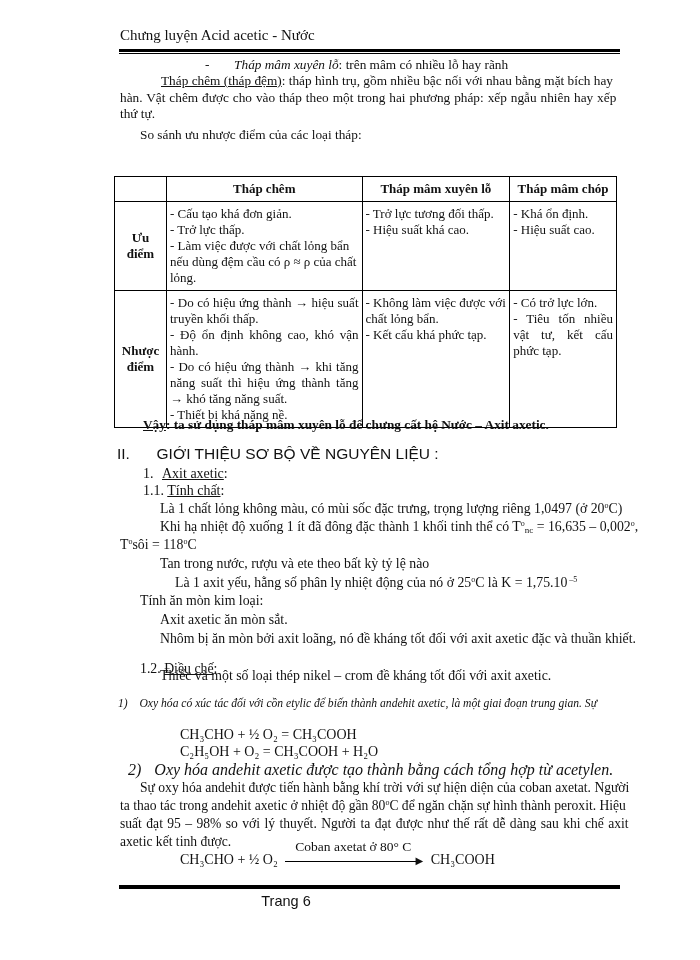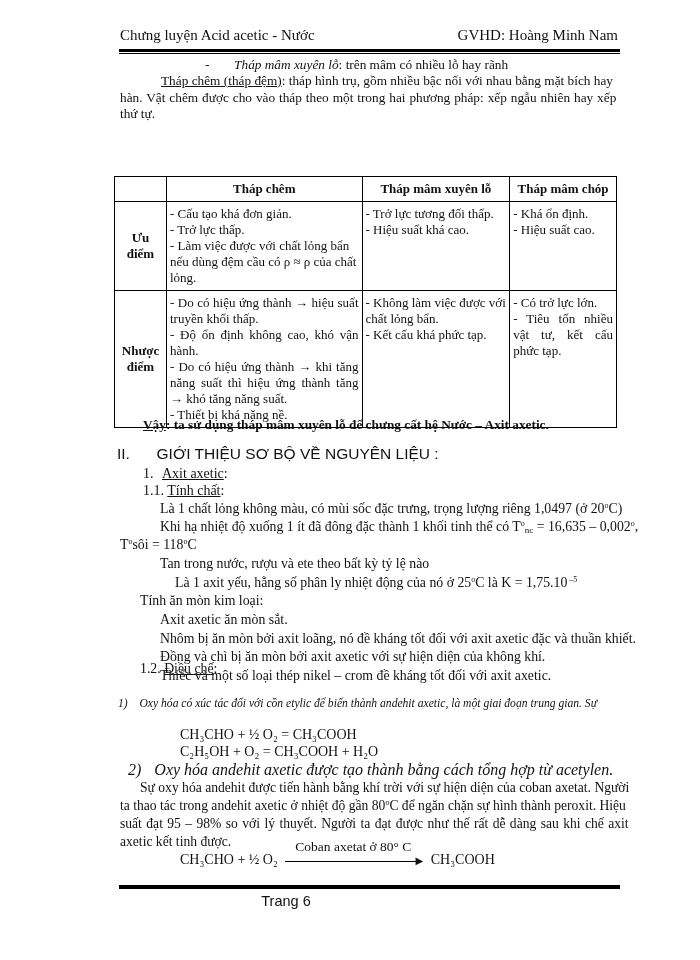--- a/index.html
+++ b/index.html
@@ -33,34 +33,34 @@
   .ftr-rule { left: 119px; top: 885px; width: 501px; height: 4px; background: #000; }
   .ftr { left: 0; width: 572px; top: 893px; text-align: center;
          font-family: "Liberation Sans", sans-serif; font-size: 14.5px; }
 </style>
 </head>
 <body>
 
 <div class="page" data-name="document-page">
 
   <div class="abs hdr-left" data-name="running-header-title">Chưng luyện Acid acetic - Nước</div>
-  <div class="abs hdr-right" data-name="running-header-instructor">GVHD: Hoàng Minh Nam</div>
   <div class="abs hdr-rule1" data-name="header-rule-thick"></div>
   <div class="abs hdr-rule2" data-name="header-rule-thin"></div>
 
   <div class="line" style="left:205px; top:57px;" data-name="bullet-sieve-tray">
     <span data-name="bullet-dash">-</span>
     <span style="display:inline-block; width:18px;"></span>
     <span class="it" data-name="bullet-term">Tháp mâm xuyên lỗ</span><span data-name="bullet-text">: trên mâm có nhiều lỗ hay rãnh</span>
   </div>
   <div class="line" style="left:161px; top:73px; width:456px;" data-name="packed-tower-para-line1">
     <span class="u" data-name="packed-tower-term">Tháp chêm (tháp đệm)</span><span data-name="packed-tower-text">: tháp hình trụ, gồm nhiều bậc nối với nhau bằng mặt bích hay</span>
   </div>
   <div class="line" style="left:120px; top:90px; word-spacing:0.6px;" data-name="packed-tower-para-line2">hàn. Vật chêm được cho vào tháp theo một trong hai phương pháp: xếp ngẫu nhiên hay xếp</div>
   <div class="line" style="left:120px; top:106px;" data-name="packed-tower-para-line3">thứ tự.</div>
+  <div class="line" style="left:140px; top:127px;" data-name="comparison-lead">So sánh ưu nhược điểm của các loại tháp:</div>
 
   <table class="cmp" data-name="tower-comparison-table">
     <colgroup>
       <col style="width:52px">
         <col style="width:196px">
         <col style="width:148px">
         <col style="width:107px">
     </colgroup>
     <tbody>
         <tr data-name="table-header-row">
@@ -138,21 +138,20 @@
   <div class="line" style="left:120px; top:537px; font-size:13.8px;" data-name="property-boiling-point">
     <span data-name="text">T</span><sup data-name="degree-sup">o</sup><span data-name="text">sôi = 118</span><sup data-name="degree-sup">o</sup><span data-name="text">C</span>
   </div>
   <div class="line" style="left:160px; top:556px; font-size:13.8px;" data-name="property-solubility">Tan trong nước, rượu và ete theo bất kỳ tỷ lệ nào</div>
   <div class="line" style="left:156px; top:575px; font-size:13.8px;margin-left:19px;" data-name="property-dissociation">
     <span data-name="text">Là 1 axit yếu, hằng số phân ly nhiệt động của nó ở 25</span><sup data-name="degree-sup">o</sup><span data-name="text">C là K = 1,75.10</span><sup data-name="exponent-sup"> –5</sup>
   </div>
   <div class="line" style="left:140px; top:593px; font-size:13.8px;" data-name="corrosion-title">Tính ăn mòn kim loại:</div>
   <div class="line" style="left:160px; top:612px; font-size:13.8px;" data-name="corrosion-line">Axit axetic ăn mòn sắt.</div>
   <div class="line" style="left:160px; top:631px; font-size:13.8px;" data-name="corrosion-line">Nhôm bị ăn mòn bởi axit loãng, nó đề kháng tốt đối với axit axetic đặc và thuần khiết.</div>
-  <div class="line" style="left:160px; top:649px; font-size:13.8px;" data-name="corrosion-line">Đồng và chì bị ăn mòn bởi axit axetic với sự hiện diện của không khí.</div>
   <div class="line" style="left:160px; top:668px; font-size:13.8px;" data-name="corrosion-line">Thiếc và một số loại thép nikel – crom đề kháng tốt đối với axit axetic.</div>
 
   <div class="line" style="left:140px; top:700px; font-size:13.8px;" data-name="subsection-preparation">
     <span data-name="subsection-number">1.2.</span>
     <span class="u" data-name="subsection-title">Điều chế</span><span data-name="colon">:</span>
   </div>
   <div class="line it" style="left:118px; top:736px; font-size:11.6px;" data-name="method-1-line1">
     <span data-name="list-number">1)</span>
     <span style="display:inline-block; width:6px;"></span>
     <span data-name="text">Oxy hóa có xúc tác đối với cồn etylic để biến thành andehit axetic, là một giai đoạn trung gian. Sự</span>

